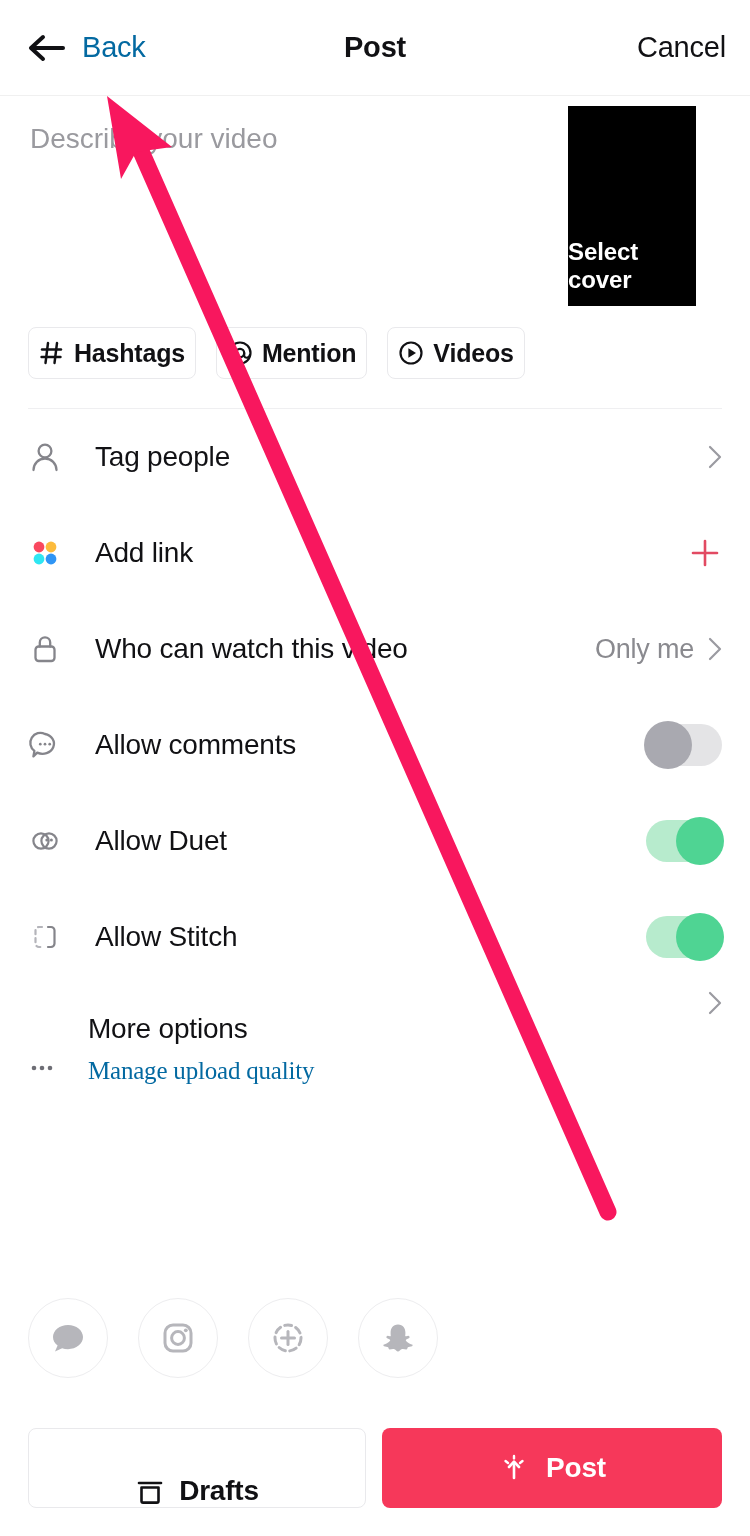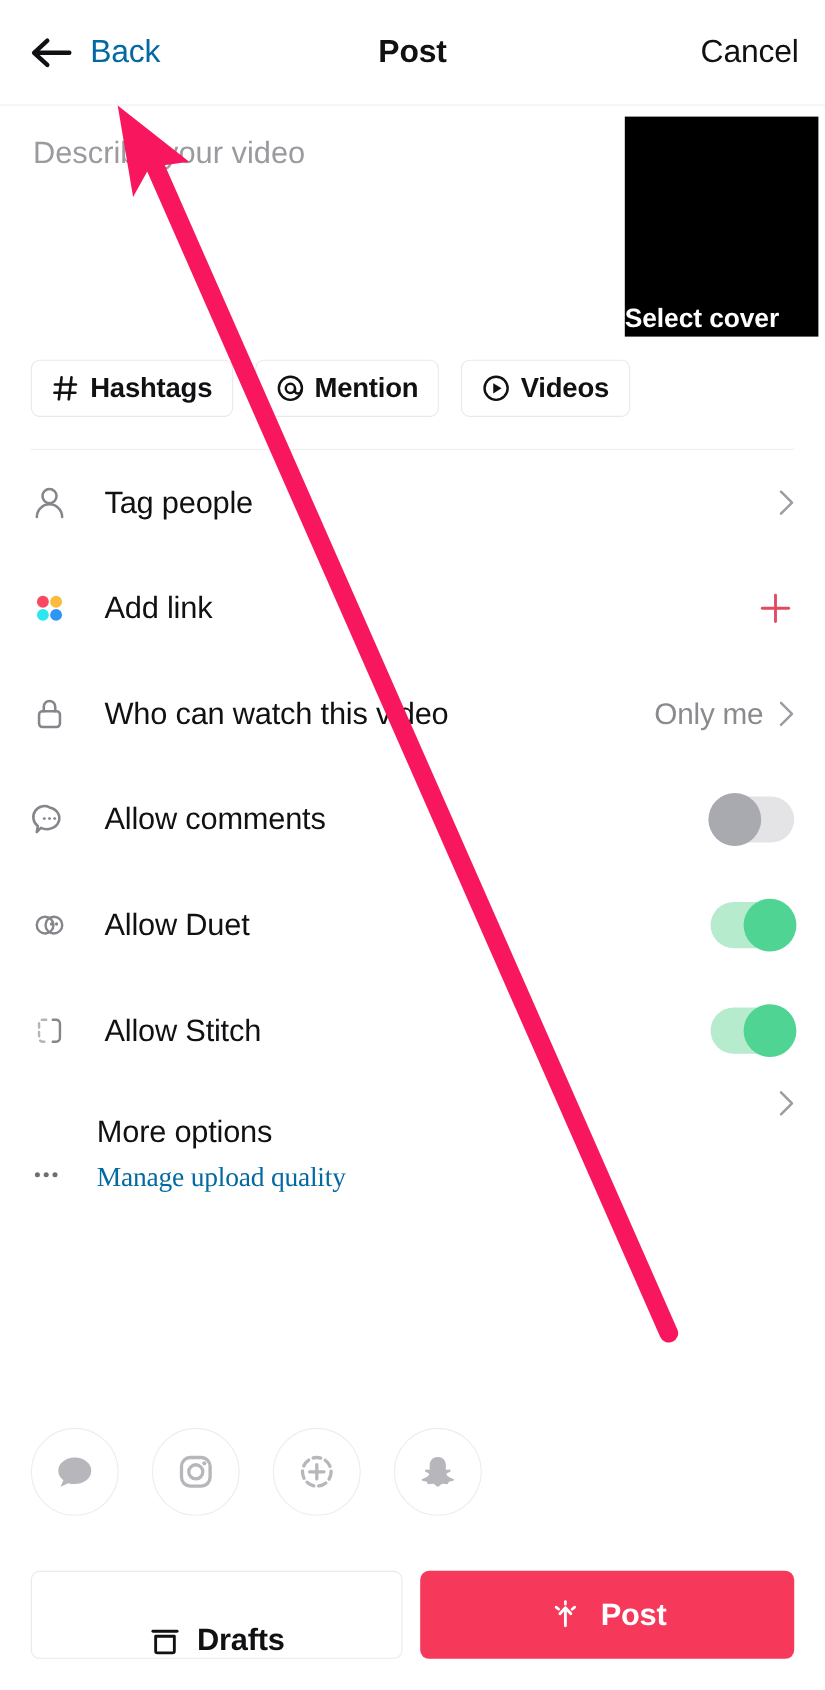--- a/index.html
+++ b/index.html
@@ -92,26 +92,26 @@
     height: 160px;
     padding: 0;
   }
   .caption-input::placeholder {
     color: #9a9a9f;
   }
   .cover-thumb {
     position: absolute;
     left: 568px;
     top: 10px;
-    width: 176px;
+    width: 128px;
     height: 200px;
     background: #000000;
     display: flex;
     align-items: flex-end;
-    padding-bottom: 2px;
+    padding-bottom: 12px;
     box-sizing: border-box;
   }
   .cover-thumb-label {
     color: #ffffff;
     font-size: 24px;
     font-weight: bold;
     letter-spacing: -0.1px;
   }
 
   
@@ -124,21 +124,21 @@
     box-sizing: border-box;
   }
   .chip {
     height: 52px;
     border: 1px solid #e9e9ec;
     border-radius: 8px;
     background: #ffffff;
     display: flex;
     align-items: center;
     gap: 9px;
-    padding: 0 18px;
+    padding: 0 10px;
     box-sizing: border-box;
     font-size: 25px;
     font-weight: bold;
     color: #111114;
     letter-spacing: -0.2px;
   }
   .chip svg { display: block; }
 
   .divider {
     height: 1px;

